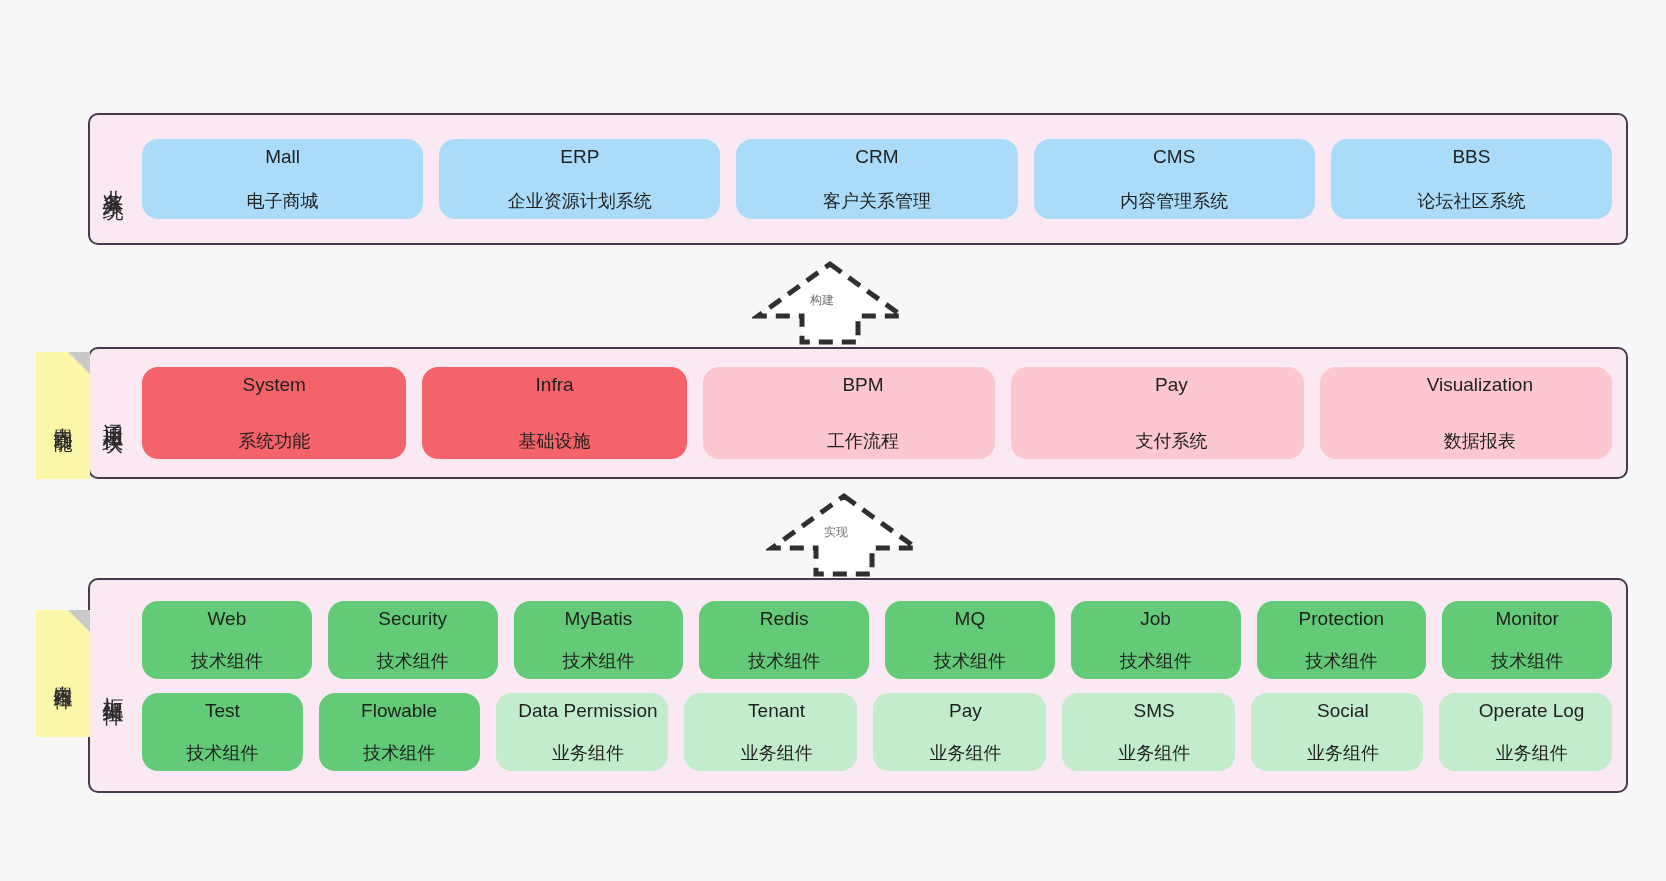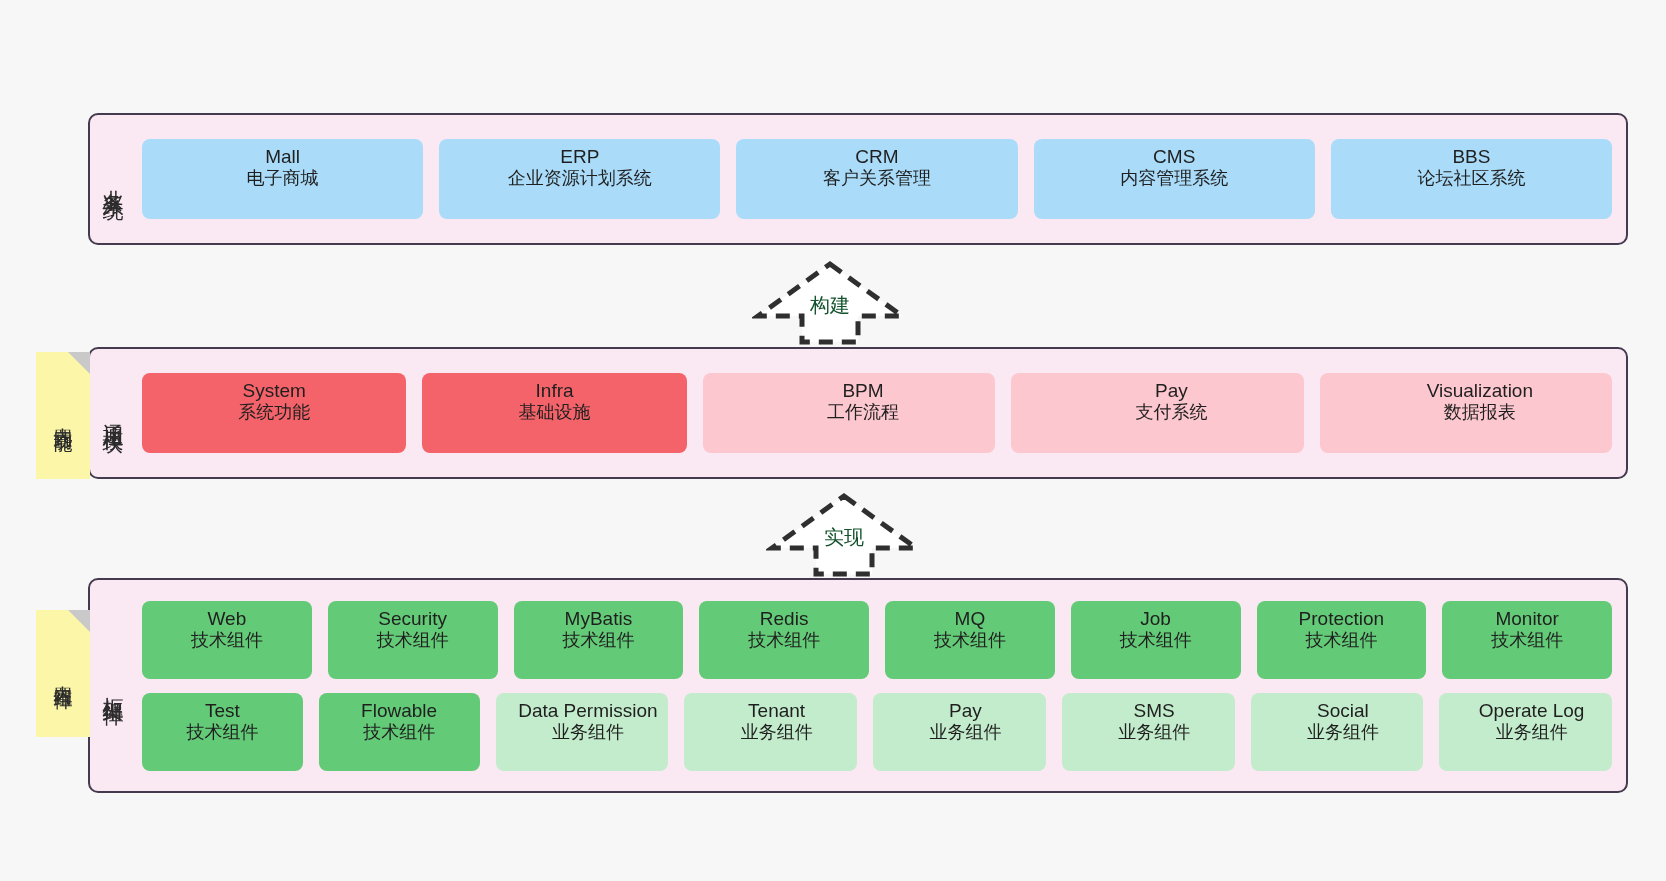--- a/index.html
+++ b/index.html
@@ -56,43 +56,43 @@
   }
   .row {
     display: flex;
     flex-direction: row;
     gap: 16px;
   }
 
   
   .card {
     flex: 1 1 0;
-    border-radius: 8px;
+    border-radius: 16px;
     display: flex;
     flex-direction: column;
     align-items: center;
-    justify-content: flex-start;
+    justify-content: space-between;
     text-align: center;
     color: #1f1f1f;
     line-height: 1.22;
     padding: 6px 4px;
     box-sizing: border-box;
   }
   .card .t1 { font-size: 19px; }
   .card .t2 { font-size: 18px; }
 
   .c-blue       { background: #aadcfa; }
   .c-red        { background: #f5636a; }
   .c-pink       { background: #fcc7ce; padding-left: 32px; }
   .c-green      { background: #63ca77; }
   .c-lightgreen { background: #c2eccb; padding-left: 16px; }
 
   
   .layer-business .card { height: 80px; }
-  .layer-common   .card { height: 80px; }
+  .layer-common   .card { height: 92px; }
   .layer-frame    .card { height: 78px; }
 
   
   .note {
     position: absolute;
     width: 54px;
     background: #fcf6a8;
     color: #2b2b2b;
     font-size: 19px;
     letter-spacing: 2px;
@@ -116,22 +116,22 @@
     border-left: 22px solid transparent;
   }
 
   
   .arrow {
     position: absolute;
     z-index: 2;
   }
   .arrow-label {
     position: absolute;
-    font-size: 20px;
-    color: #14532d;
+    font-size: 12px;
+    color: #737373;
     background: transparent;
     white-space: nowrap;
     z-index: 4;
   }
 </style>
 </head>
 <body>
 
 <div class="canvas">
 

